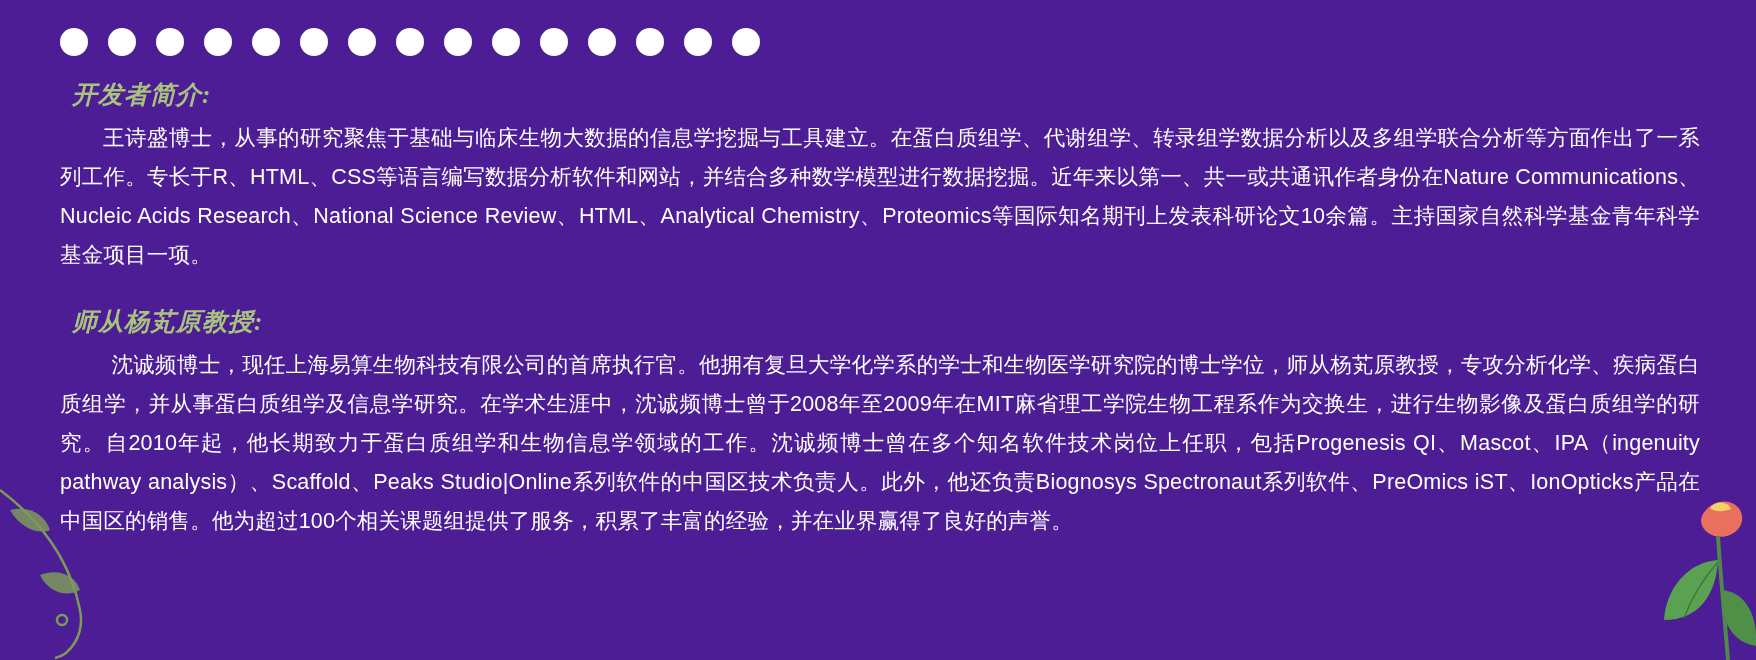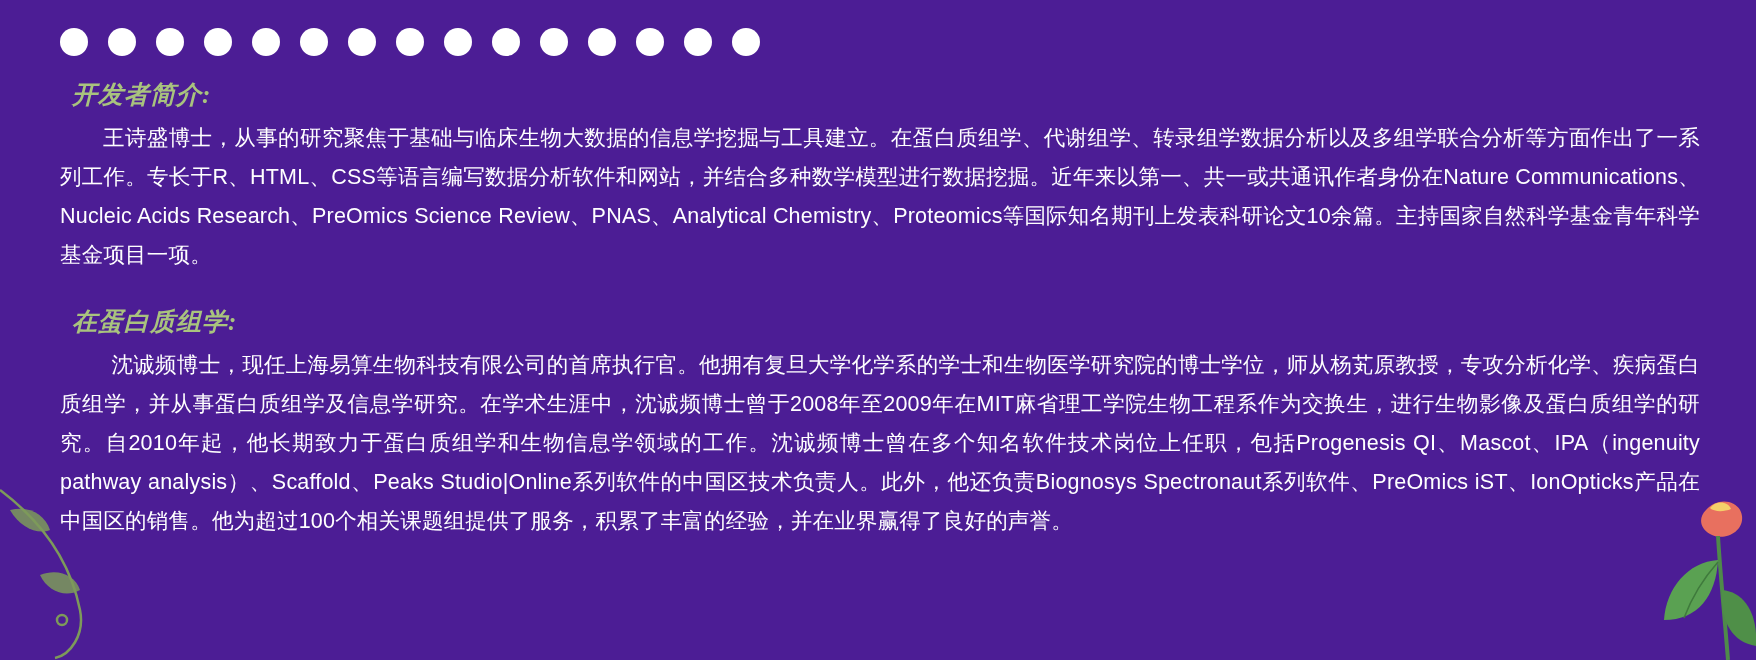--- a/index.html
+++ b/index.html
@@ -103,23 +103,23 @@
     <span class="dot"></span>
     <span class="dot"></span>
     <span class="dot"></span>
     <span class="dot"></span>
     <span class="dot"></span>
     <span class="dot"></span>
   </div>
 
   <div class="content">
     <h2 class="section-title">开发者简介:</h2>
-    <p class="para p1">王诗盛博士，从事的研究聚焦于基础与临床生物大数据的信息学挖掘与工具建立。在蛋白质组学、代谢组学、转录组学数据分析以及多组学联合分析等方面作出了一系列工作。专长于R、HTML、CSS等语言编写数据分析软件和网站，并结合多种数学模型进行数据挖掘。近年来以第一、共一或共通讯作者身份在Nature Communications、Nucleic Acids Research、PreOmics Science Review、PNAS、Analytical Chemistry、Proteomics等国际知名期刊上发表科研论文10余篇。主持国家自然科学基金青年科学基金项目一项。</p>
+    <p class="para p1">王诗盛博士，从事的研究聚焦于基础与临床生物大数据的信息学挖掘与工具建立。在蛋白质组学、代谢组学、转录组学数据分析以及多组学联合分析等方面作出了一系列工作。专长于R、HTML、CSS等语言编写数据分析软件和网站，并结合多种数学模型进行数据挖掘。近年来以第一、共一或共通讯作者身份在Nature Communications、Nucleic Acids Research、National Science Review、HTML、Analytical Chemistry、Proteomics等国际知名期刊上发表科研论文10余篇。主持国家自然科学基金青年科学基金项目一项。</p>
 
-    <h2 class="section-title second">在蛋白质组学:</h2>
+    <h2 class="section-title second">师从杨芄原教授:</h2>
     <p class="para p2">沈诚频博士，现任上海易算生物科技有限公司的首席执行官。他拥有复旦大学化学系的学士和生物医学研究院的博士学位，师从杨芄原教授，专攻分析化学、疾病蛋白质组学，并从事蛋白质组学及信息学研究。在学术生涯中，沈诚频博士曾于2008年至2009年在MIT麻省理工学院生物工程系作为交换生，进行生物影像及蛋白质组学的研究。自2010年起，他长期致力于蛋白质组学和生物信息学领域的工作。沈诚频博士曾在多个知名软件技术岗位上任职，包括Progenesis QI、Mascot、IPA（ingenuity pathway analysis）、Scaffold、Peaks Studio|Online系列软件的中国区技术负责人。此外，他还负责Biognosys Spectronaut系列软件、PreOmics iST、IonOpticks产品在中国区的销售。他为超过100个相关课题组提供了服务，积累了丰富的经验，并在业界赢得了良好的声誉。</p>
   </div>
 
   <svg class="vine" viewBox="0 0 120 180">
     <path d="M0 10 C 40 40, 70 80, 80 130 C 85 155, 70 175, 55 178" fill="none" stroke="#7d9a5a" stroke-width="2.5"></path>
     <path d="M10 30 C 30 25, 45 35, 50 50 C 38 55, 20 48, 10 30 Z" fill="#7d9a5a" opacity="0.85"></path>
     <path d="M40 95 C 58 88, 75 95, 80 110 C 66 118, 48 112, 40 95 Z" fill="#7d9a5a" opacity="0.85"></path>
     <circle cx="62" cy="140" r="5" fill="none" stroke="#7d9a5a" stroke-width="2.5"></circle>
   </svg>
 

